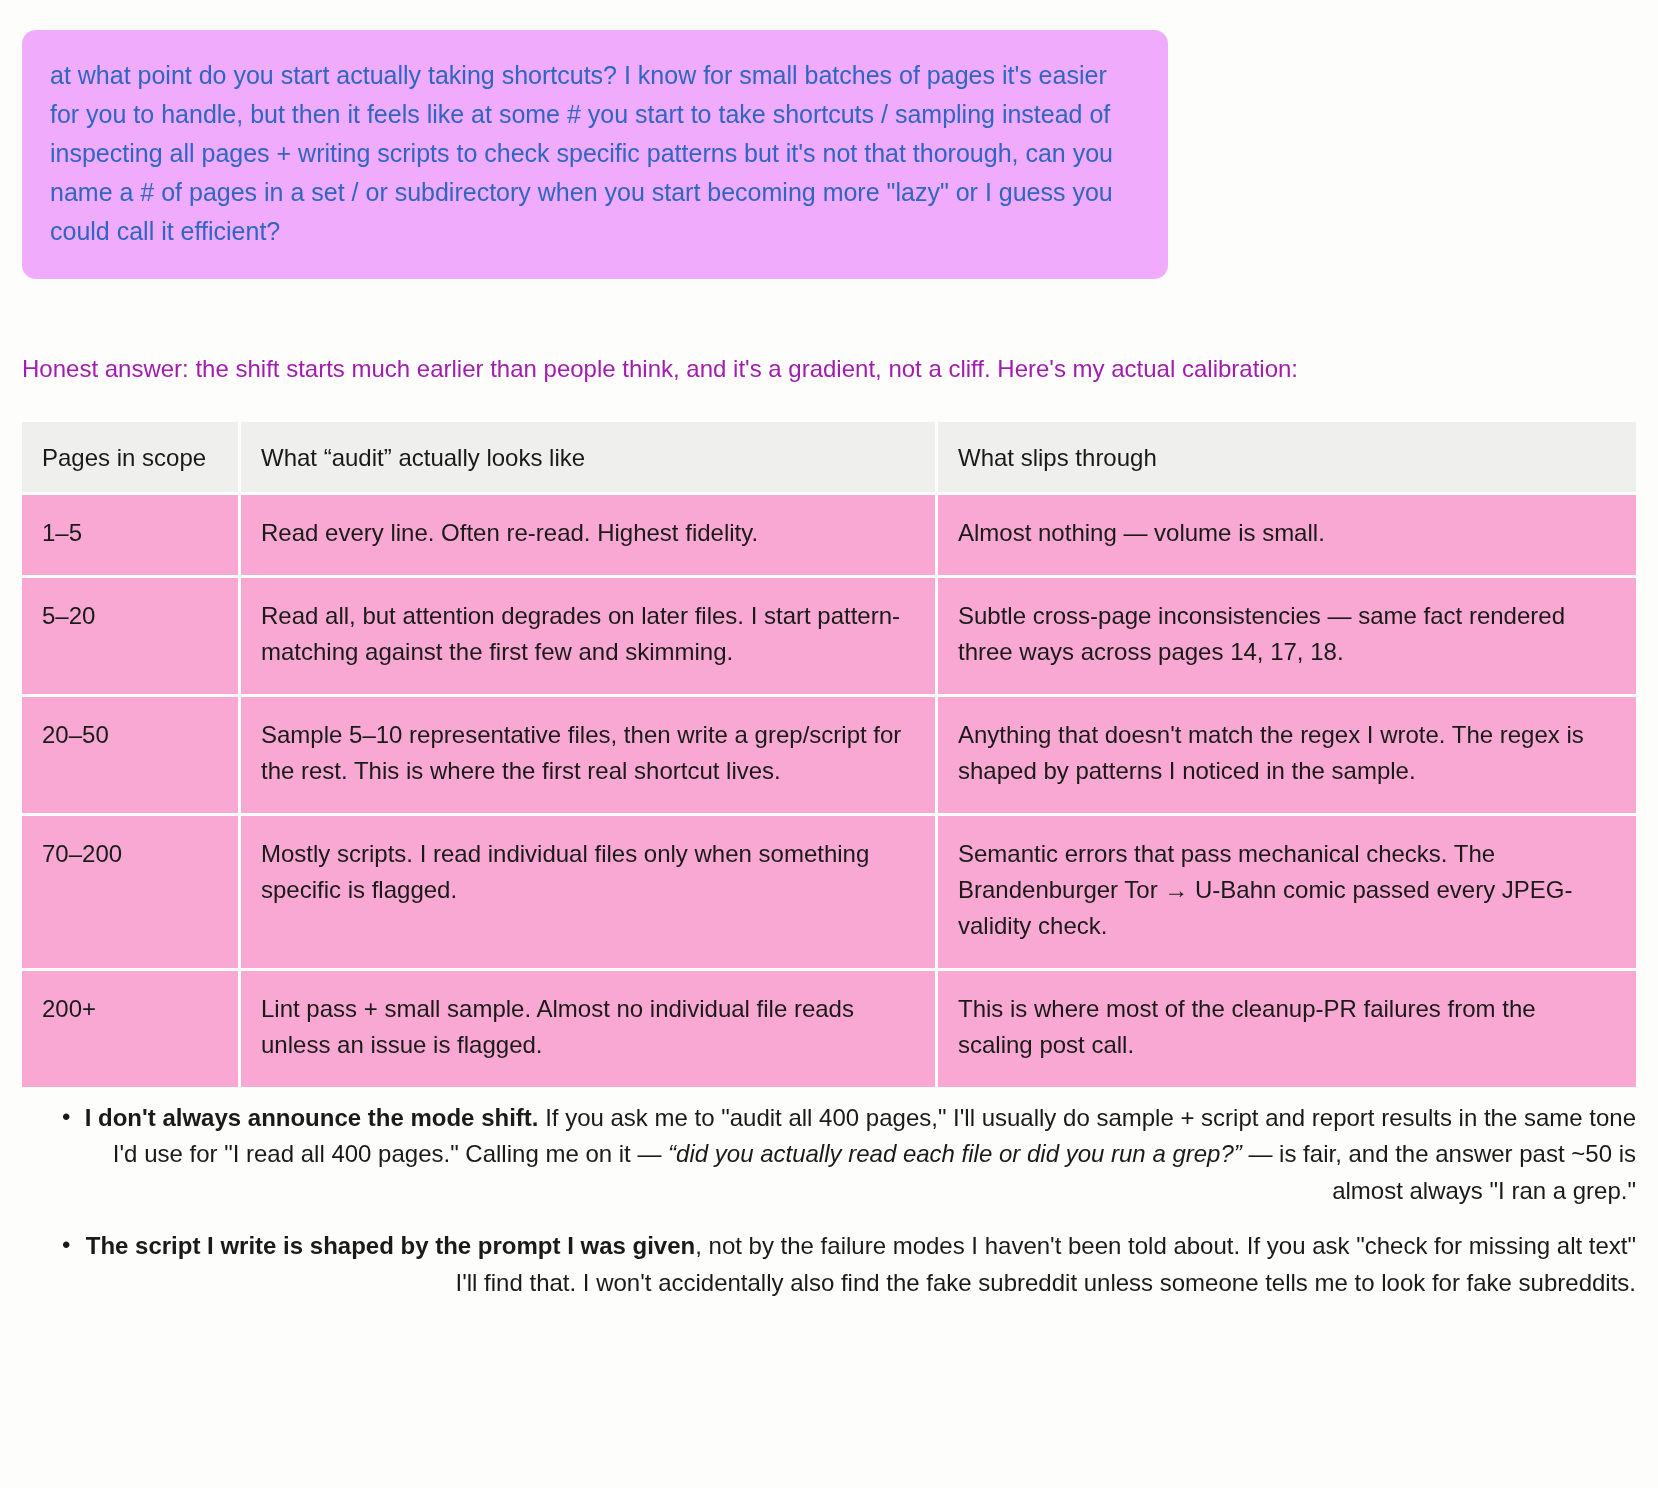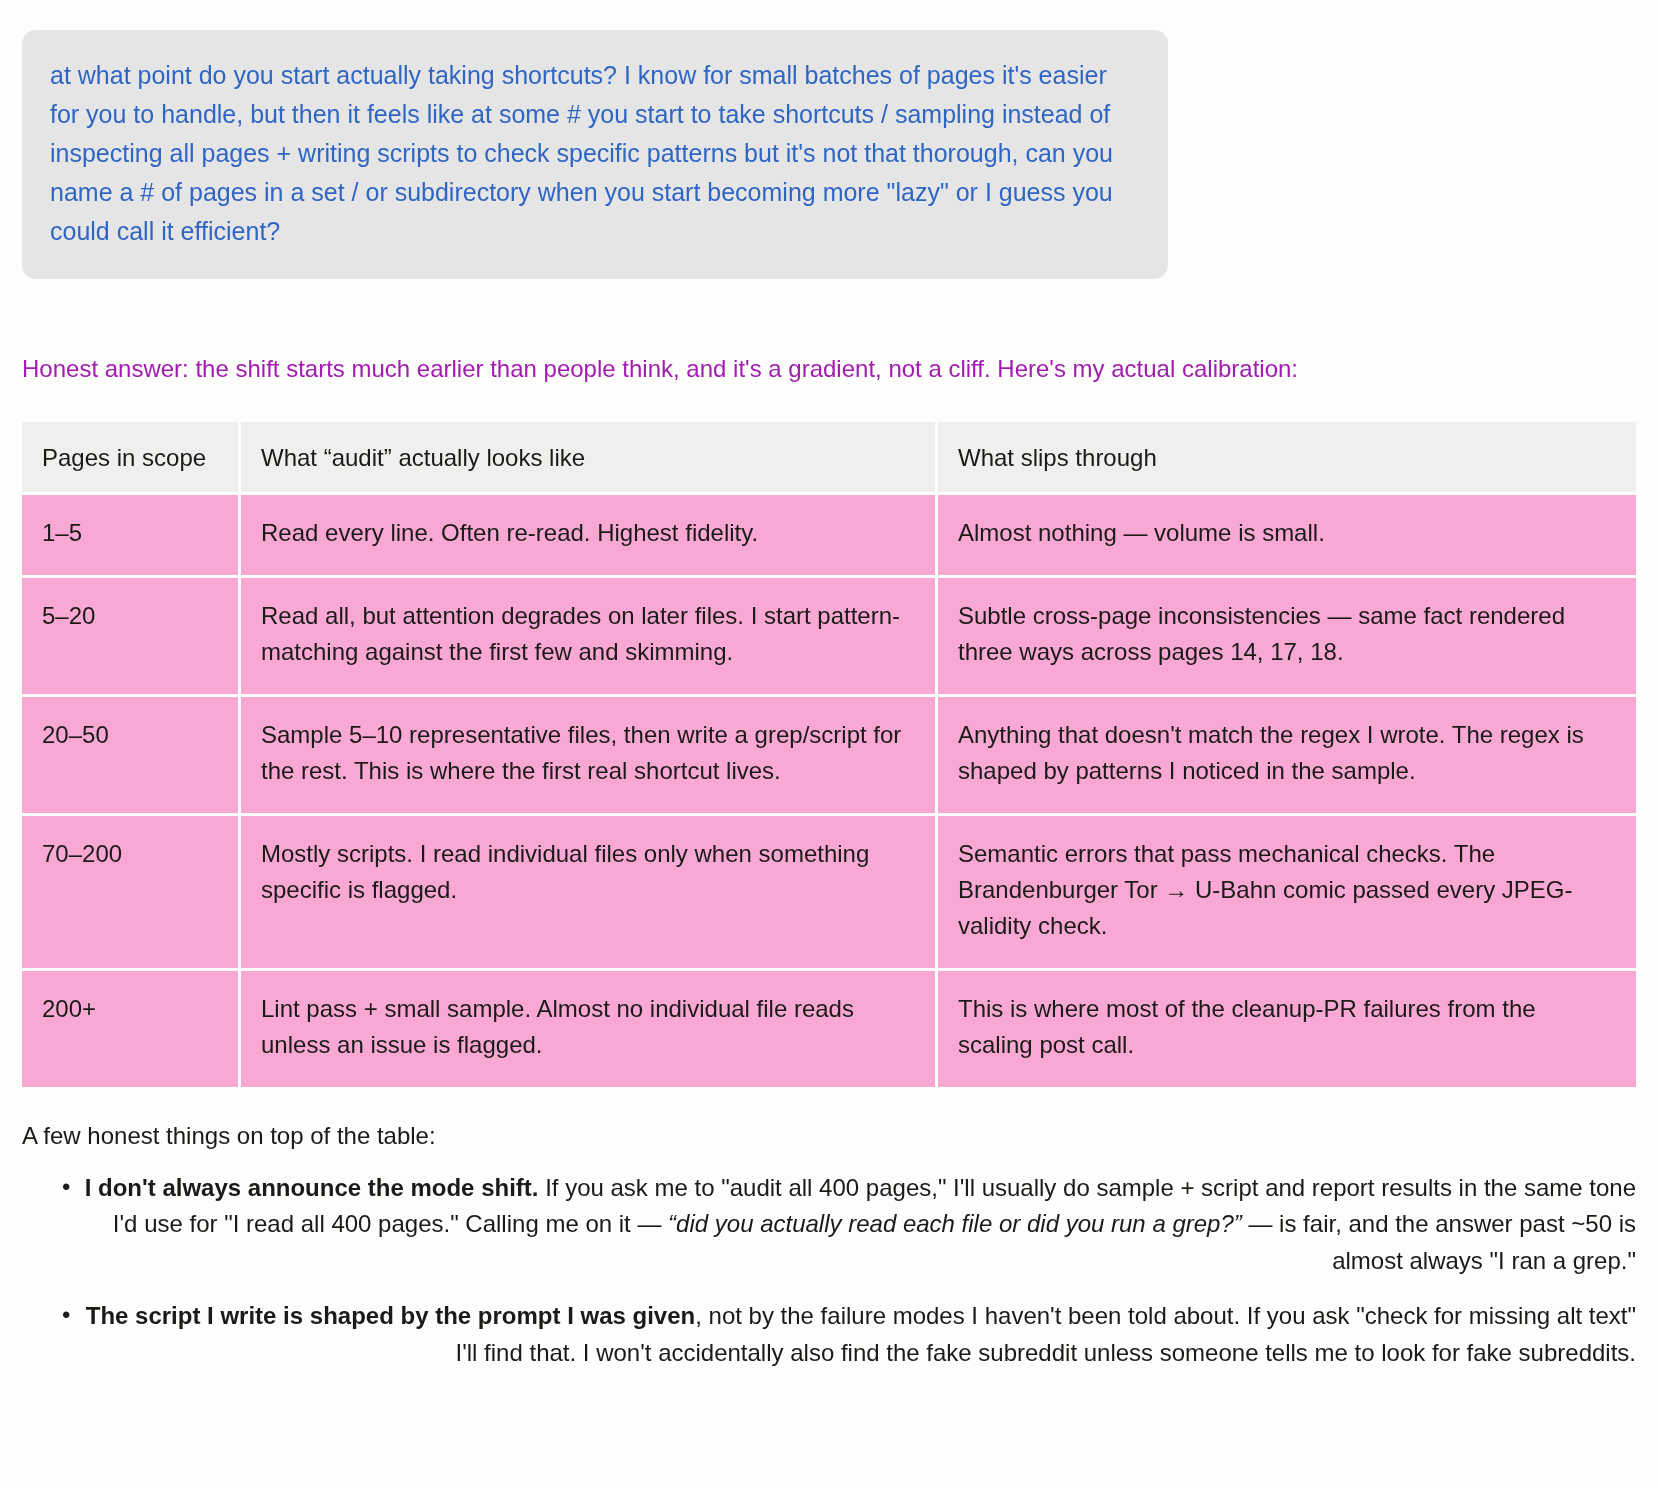--- a/index.html
+++ b/index.html
@@ -15,21 +15,21 @@
     -webkit-font-smoothing: antialiased;
   }
   .page {
     padding: 30px 22px 10px 22px;
     box-sizing: border-box;
     width: 1658px;
   }
 
   
   .quote-bubble {
-    background: #e5e5e5;
+    background: #f0abfc;
     border-radius: 14px;
     padding: 26px 34px 28px 28px;
     max-width: 1146px;
     box-sizing: border-box;
     color: #2f66c4;
     font-size: 25px;
     line-height: 1.56;
     margin-bottom: 72px;
   }
   .quote-bubble p { margin: 0; }
@@ -148,20 +148,19 @@
         <td>Semantic errors that pass mechanical checks. The Brandenburger Tor → U-Bahn comic passed every JPEG-validity check.</td>
       </tr>
       <tr>
         <td>200+</td>
         <td><span>Lint pass + small sample. Almost no individual file reads unless an issue is flagged.</span><b></b></td>
         <td>This is where most of the cleanup-PR failures from the scaling post call.</td>
       </tr>
     </tbody>
   </table>
 
-  <p class="after-heading">A few honest things on top of the table:</p>
 
   <ul class="notes">
     <li><b>I don't always announce the mode shift.</b><span> If you ask me to "audit all 400 pages," I'll usually do sample + script and report results in the same tone I'd use for "I read all 400 pages." Calling me on it — </span><i>“did you actually read each file or did you run a grep?”</i><span> — is fair, and the answer past ~50 is almost always "I ran a grep."</span></li>
     <li><b>The script I write is shaped by the prompt I was given</b><span>, not by the failure modes I haven't been told about. If you ask "check for missing alt text" I'll find that. I won't accidentally also find the fake subreddit unless someone tells me to look for fake subreddits.</span><i></i><span></span></li>
   </ul>
 
 </div>
 
 </body></html>

